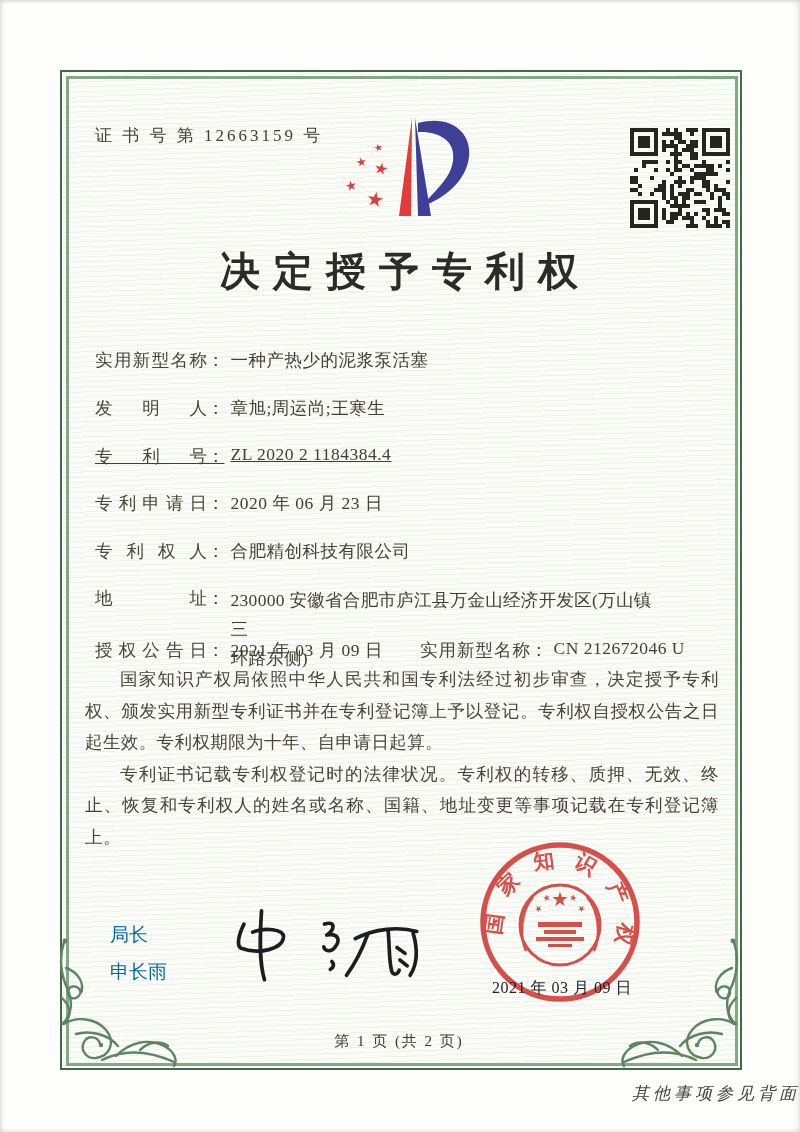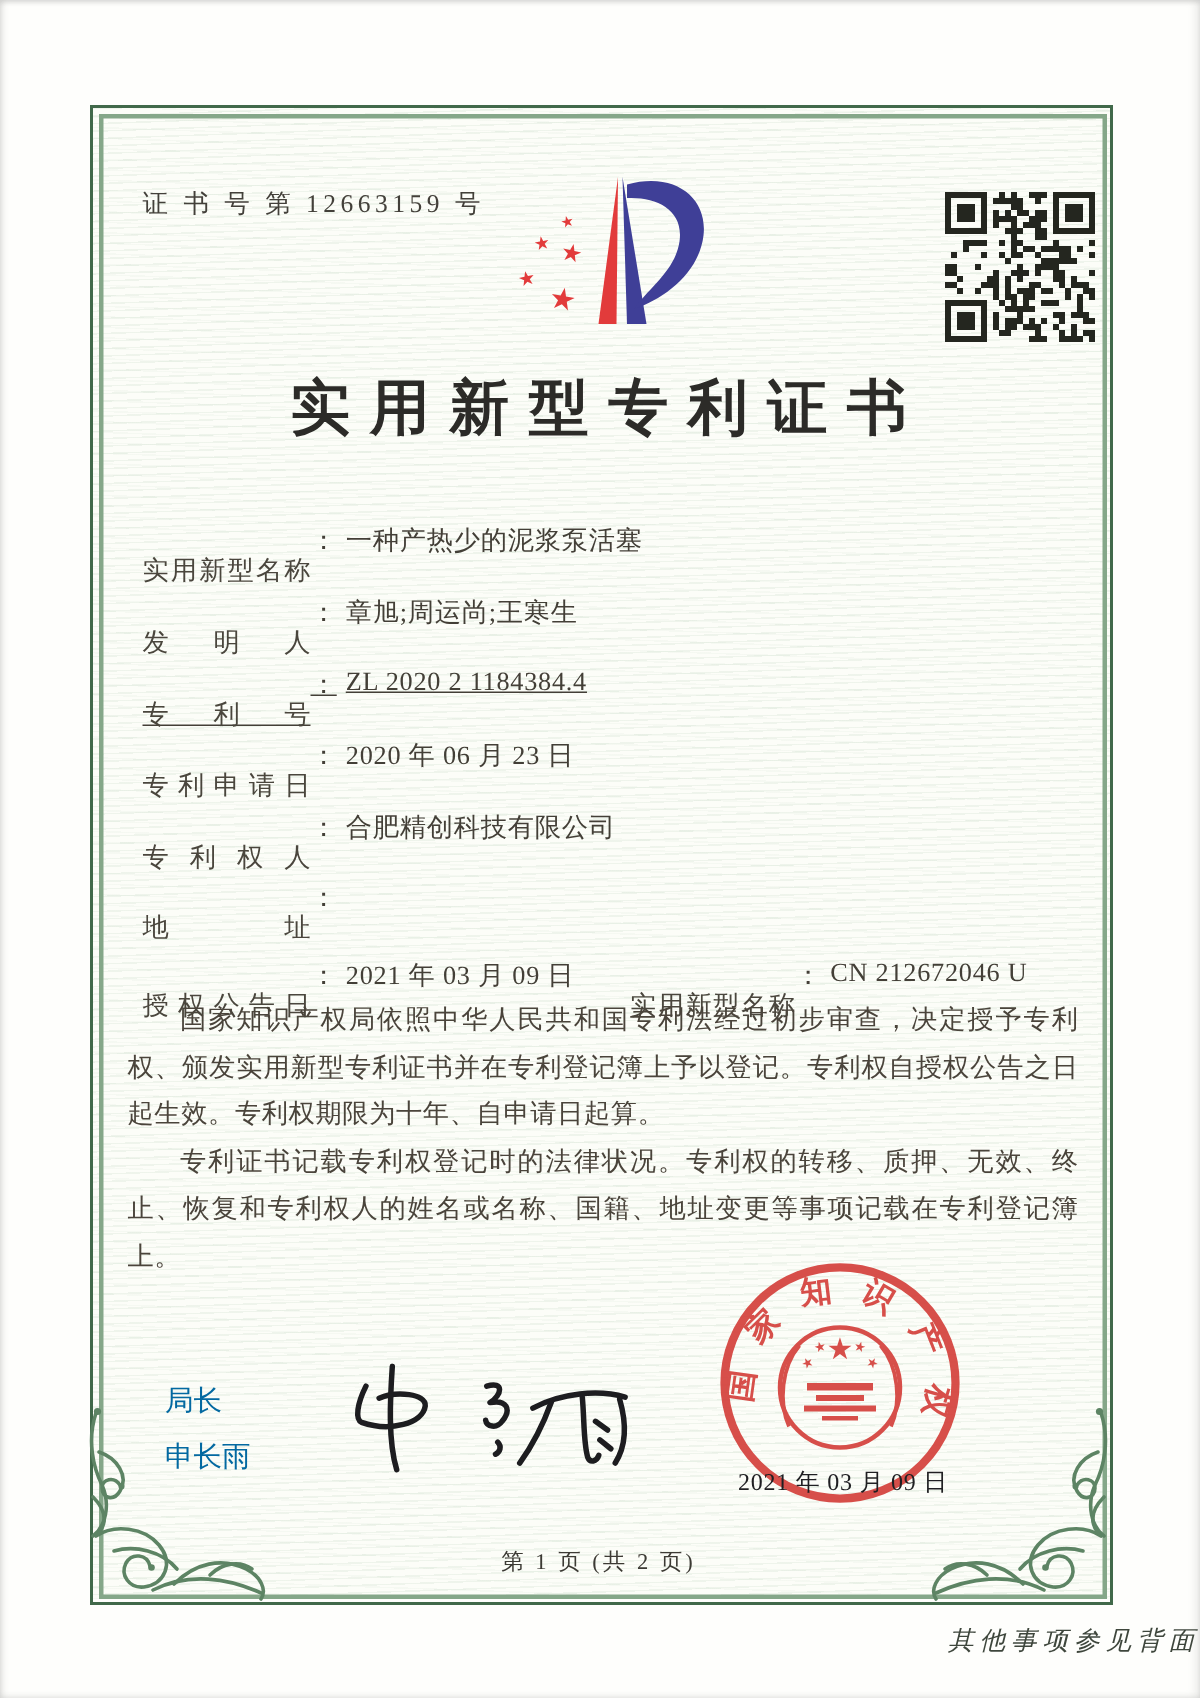--- a/index.html
+++ b/index.html
@@ -23,21 +23,21 @@
   .corner-orn{position:absolute;pointer-events:none;}
   .cert-no{position:absolute;left:95px;top:124px;font-size:17px;letter-spacing:3px;color:#43403a;}
   .logo{position:absolute;left:338px;top:110px;width:150px;height:126px;}
   .qr{position:absolute;left:630px;top:128px;width:100px;height:100px;}
   .title{
     position:absolute;left:60px;top:244px;width:678px;text-align:center;
     font-size:40px;font-weight:700;letter-spacing:13px;color:#2c2b28;text-indent:13px;
   }
   .fields{position:absolute;left:95px;top:344px;width:622px;font-size:17.5px;color:#433f37;}
   .frow{position:absolute;left:0;display:flex;align-items:flex-start;white-space:nowrap;}
-  .flabel{display:inline-block;width:112px;text-align:justify;text-align-last:justify;font-weight:500;color:#4a463d;margin-top:20px;}
+  .flabel{display:inline-block;width:112px;text-align:justify;text-align-last:justify;font-weight:500;color:#4a463d;}
   .fcolon{display:inline-block;margin-right:6px;}
   .fvalue{letter-spacing:.5px;}
   .addr .fvalue{white-space:normal;width:430px;line-height:29px;letter-spacing:.3px;}
   .frow2{position:absolute;display:flex;white-space:nowrap;}
   .paras{position:absolute;left:85px;top:664px;width:634px;font-size:17.5px;line-height:31.5px;color:#4a443b;text-align:justify;}
   .paras p{margin:0;text-indent:2em;letter-spacing:.4px;}
   .signer{position:absolute;left:110px;top:916px;font-family:"Liberation Sans","DejaVu Sans",sans-serif;font-size:19px;color:#0369a1;line-height:37px;}
   .signature{position:absolute;left:222px;top:882px;width:205px;height:112px;}
   .seal{position:absolute;left:477px;top:839px;width:166px;height:166px;}
   .seal-date{position:absolute;left:492px;top:978px;font-size:16px;color:#1f1f22;letter-spacing:.5px;z-index:5;}
@@ -101,21 +101,21 @@
       <text x="42" y="64" font-size="16" transform="rotate(12 42 64)">★</text>
       <text x="14" y="80" font-size="13" transform="rotate(-12 14 80)">★</text>
       <text x="36" y="96" font-size="20" transform="rotate(10 36 96)">★</text>
     </g>
   </svg>
 
   <svg class="qr" id="qr" viewBox="0 0 25 25">
       <path d="M9,0h1v1h-1zM11,0h1v1h-1zM14,0h1v1h-1zM15,0h1v1h-1zM16,0h1v1h-1zM8,1h1v1h-1zM9,1h1v1h-1zM10,1h1v1h-1zM11,1h1v1h-1zM12,1h1v1h-1zM15,1h1v1h-1zM11,2h1v1h-1zM12,2h1v1h-1zM8,3h1v1h-1zM10,3h1v1h-1zM12,3h1v1h-1zM13,3h1v1h-1zM15,3h1v1h-1zM16,3h1v1h-1zM8,4h1v1h-1zM9,4h1v1h-1zM10,4h1v1h-1zM11,4h1v1h-1zM14,4h1v1h-1zM15,4h1v1h-1zM16,4h1v1h-1zM8,5h1v1h-1zM11,5h1v1h-1zM13,5h1v1h-1zM14,5h1v1h-1zM15,5h1v1h-1zM10,6h1v1h-1zM11,6h1v1h-1zM12,6h1v1h-1zM15,6h1v1h-1zM16,6h1v1h-1zM11,7h1v1h-1zM15,7h1v1h-1zM16,7h1v1h-1zM3,8h1v1h-1zM4,8h1v1h-1zM5,8h1v1h-1zM6,8h1v1h-1zM9,8h1v1h-1zM11,8h1v1h-1zM12,8h1v1h-1zM18,8h1v1h-1zM24,8h1v1h-1zM3,9h1v1h-1zM11,9h1v1h-1zM13,9h1v1h-1zM14,9h1v1h-1zM16,9h1v1h-1zM17,9h1v1h-1zM18,9h1v1h-1zM19,9h1v1h-1zM20,9h1v1h-1zM22,9h1v1h-1zM1,10h1v1h-1zM6,10h1v1h-1zM9,10h1v1h-1zM11,10h1v1h-1zM12,10h1v1h-1zM15,10h1v1h-1zM19,10h1v1h-1zM20,10h1v1h-1zM24,10h1v1h-1zM10,11h1v1h-1zM16,11h1v1h-1zM17,11h1v1h-1zM18,11h1v1h-1zM19,11h1v1h-1zM20,11h1v1h-1zM21,11h1v1h-1zM0,12h1v1h-1zM1,12h1v1h-1zM5,12h1v1h-1zM12,12h1v1h-1zM15,12h1v1h-1zM16,12h1v1h-1zM17,12h1v1h-1zM18,12h1v1h-1zM0,13h1v1h-1zM1,13h1v1h-1zM8,13h1v1h-1zM11,13h1v1h-1zM12,13h1v1h-1zM13,13h1v1h-1zM15,13h1v1h-1zM18,13h1v1h-1zM19,13h1v1h-1zM24,13h1v1h-1zM2,14h1v1h-1zM7,14h1v1h-1zM8,14h1v1h-1zM10,14h1v1h-1zM12,14h1v1h-1zM18,14h1v1h-1zM19,14h1v1h-1zM21,14h1v1h-1zM0,15h1v1h-1zM1,15h1v1h-1zM6,15h1v1h-1zM7,15h1v1h-1zM8,15h1v1h-1zM10,15h1v1h-1zM14,15h1v1h-1zM15,15h1v1h-1zM19,15h1v1h-1zM21,15h1v1h-1zM22,15h1v1h-1zM23,15h1v1h-1zM2,16h1v1h-1zM5,16h1v1h-1zM8,16h1v1h-1zM10,16h1v1h-1zM12,16h1v1h-1zM13,16h1v1h-1zM14,16h1v1h-1zM16,16h1v1h-1zM17,16h1v1h-1zM20,16h1v1h-1zM23,16h1v1h-1zM24,16h1v1h-1zM8,17h1v1h-1zM10,17h1v1h-1zM11,17h1v1h-1zM13,17h1v1h-1zM14,17h1v1h-1zM20,17h1v1h-1zM22,17h1v1h-1zM24,17h1v1h-1zM9,18h1v1h-1zM11,18h1v1h-1zM13,18h1v1h-1zM16,18h1v1h-1zM17,18h1v1h-1zM18,18h1v1h-1zM22,18h1v1h-1zM10,19h1v1h-1zM11,19h1v1h-1zM12,19h1v1h-1zM13,19h1v1h-1zM14,19h1v1h-1zM22,19h1v1h-1zM8,20h1v1h-1zM12,20h1v1h-1zM18,20h1v1h-1zM19,20h1v1h-1zM21,20h1v1h-1zM22,20h1v1h-1zM23,20h1v1h-1zM8,21h1v1h-1zM10,21h1v1h-1zM11,21h1v1h-1zM12,21h1v1h-1zM14,21h1v1h-1zM16,21h1v1h-1zM19,21h1v1h-1zM23,21h1v1h-1zM24,21h1v1h-1zM8,22h1v1h-1zM10,22h1v1h-1zM11,22h1v1h-1zM13,22h1v1h-1zM14,22h1v1h-1zM15,22h1v1h-1zM18,22h1v1h-1zM21,22h1v1h-1zM9,23h1v1h-1zM10,23h1v1h-1zM15,23h1v1h-1zM19,23h1v1h-1zM21,23h1v1h-1zM23,23h1v1h-1zM24,23h1v1h-1zM14,24h1v1h-1zM15,24h1v1h-1zM16,24h1v1h-1zM19,24h1v1h-1zM20,24h1v1h-1zM21,24h1v1h-1zM22,24h1v1h-1zM24,24h1v1h-1zM0,0h7v7h-7z M1,1v5h5v-5z M2,2h3v3h-3zM18,0h7v7h-7z M19,1v5h5v-5z M20,2h3v3h-3zM0,18h7v7h-7z M1,19v5h5v-5z M2,20h3v3h-3z" fill="#24261f" fill-rule="evenodd"></path>
     </svg>
 
-  <div class="title">实用新型专利证书</div>
+  <div class="title">决定授予专利权</div>
 
   <div class="fields">
     <div class="frow" style="top:4px;">
       <span class="flabel">实用新型名称</span>
         <span class="fcolon">：</span>
         <span class="fvalue">一种产热少的泥浆泵活塞</span>
     </div>
     <div class="frow" style="top:52px;">
       <span class="flabel">发明人</span>
         <span class="fcolon">：</span>
@@ -132,20 +132,21 @@
         <span class="fvalue">2020 年 06 月 23 日</span>
     </div>
     <div class="frow" style="top:195px;">
       <span class="flabel">专利权人</span>
         <span class="fcolon">：</span>
         <span class="fvalue">合肥精创科技有限公司</span>
     </div>
     <div class="frow addr" style="top:242px;">
       <span class="flabel">地址</span>
         <span class="fcolon">：</span>
+        <span class="fvalue"><span>230000 安徽省合肥市庐江县万金山经济开发区(万山镇三</span><br><span>环路东侧)</span></span>
     </div>
     <div class="frow" style="top:294px;">
       <span class="flabel">授权公告日</span>
         <span class="fcolon">：</span>
         <span class="fvalue">2021 年 03 月 09 日</span>
     </div>
     <div class="frow2" style="top:294px;left:325px;">
       <span class="flabel" style="width:110px;">实用新型名称</span>
         <span class="fcolon">：</span>
         <span class="fvalue">CN 212672046 U</span>

